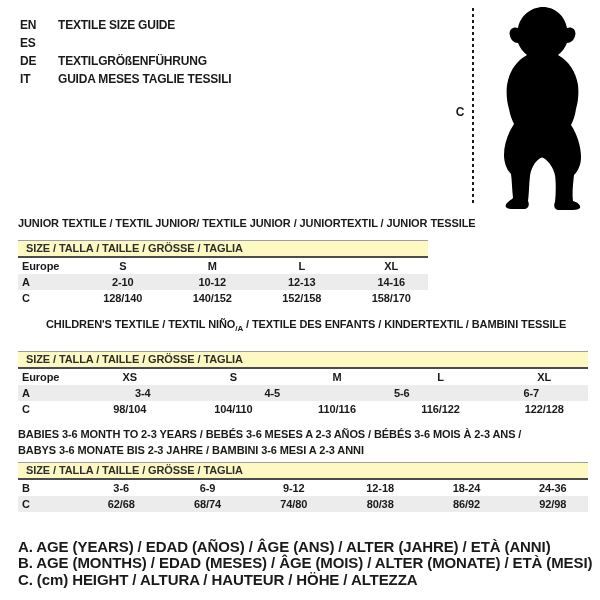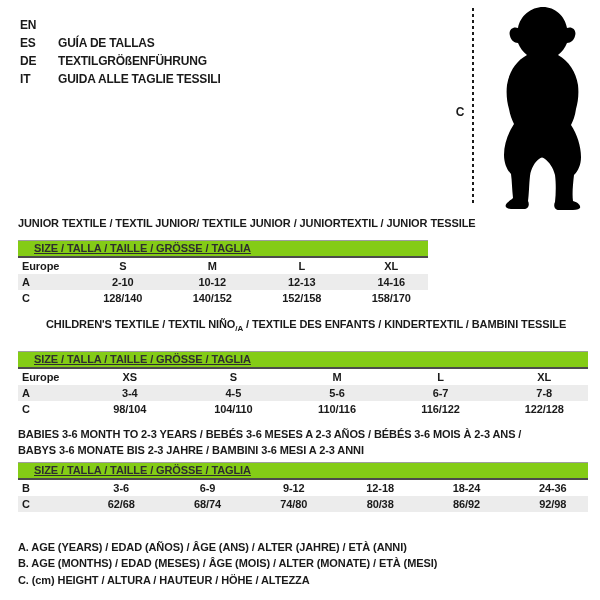--- a/index.html
+++ b/index.html
@@ -35,62 +35,62 @@
   .sec-title {
     position: absolute; left: 18px; width: 570px;
     font-size: 11px; font-weight: 700; letter-spacing: -0.1px; line-height: 16px;
     white-space: nowrap;
   }
   .tbl { position: absolute; left: 18px; }
   .tbl.w1 { width: 410px; }
   .tbl.w2 { width: 570px; }
   .size-bar {
     height: 18px; line-height: 14px;
-    background: #84cc16;
+    background: #fef9c3;
     border-top: 1px solid #9e9e9e;
     border-bottom: 2px solid #4b4b4b;
     font-size: 11px; font-weight: 700; color: #2e2e2e;
-    padding-left: 16px; letter-spacing: -0.1px; text-decoration: underline;
+    padding-left: 8px; letter-spacing: -0.1px;
   }
   .trow { display: flex; height: 16px; line-height: 16px; font-size: 11px; font-weight: 700; letter-spacing: -0.1px; gap: 16px; }
   .trow.shaded { background: #ececec; }
   .tlabel { width: 52px; padding-left: 4px; text-align: left; }
   .tcell { flex: 1; text-align: center; }
 
   .sub-a { font-size: 8px; vertical-align: sub; }
 
   
   .footnotes { position: absolute; left: 18px; top: 539px; }
-  .fnote { font-size: 11px; font-weight: 700; letter-spacing: -0.1px; line-height: 16.3px; white-space: nowrap; }
+  .fnote { font-size: 15px; font-weight: 700; letter-spacing: -0.1px; line-height: 16.3px; white-space: nowrap; }
 
   
   #sec1-title { top: 215px; } #tbl1 { top: 240px; }
   #sec2-title { top: 316px; margin-left: 28px; } #tbl2 { top: 351px; }
   #sec3-title { top: 426px; } #tbl3 { top: 462px; }
 </style>
 </head>
 <body>
 
 <div class="sheet">
 
   <div class="langs">
     <div class="lang-row">
       <span class="lang-code">EN</span>
+      <span class="lang-title">TEXTILE SIZE GUIDE</span>
     </div>
     <div class="lang-row">
       <span class="lang-code">ES</span>
-      <span class="lang-title">GUÍA DE TALLAS</span>
     </div>
     <div class="lang-row">
       <span class="lang-code">DE</span>
       <span class="lang-title">TEXTILGRÖßENFÜHRUNG</span>
     </div>
     <div class="lang-row">
       <span class="lang-code">IT</span>
-      <span class="lang-title">GUIDA ALLE TAGLIE TESSILI</span>
+      <span class="lang-title">GUIDA MESES TAGLIE TESSILI</span>
     </div>
   </div>
 
   <div class="dash-line"></div>
   <div class="measure-c">C</div>
   <svg class="baby" viewBox="0 0 112 206" aria-hidden="true">
     <path fill="#000000" d="M56 2
       C68 2 78 11 80 23
       C85 21 90 25 88 31 C87 35 84 38 80 38
       C78 43 75 47 71 50
@@ -149,21 +149,20 @@
       <span class="tcell">M</span>
       <span class="tcell">L</span>
       <span class="tcell">XL</span>
     </div>
     <div class="trow shaded">
       <span class="tlabel">A</span>
       <span class="tcell">3-4</span>
       <span class="tcell">4-5</span>
       <span class="tcell">5-6</span>
       <span class="tcell">6-7</span>
-      <span class="tcell">7-8</span>
     </div>
     <div class="trow">
       <span class="tlabel">C</span>
       <span class="tcell">98/104</span>
       <span class="tcell">104/110</span>
       <span class="tcell">110/116</span>
       <span class="tcell">116/122</span>
       <span class="tcell">122/128</span>
     </div>
   </div>

